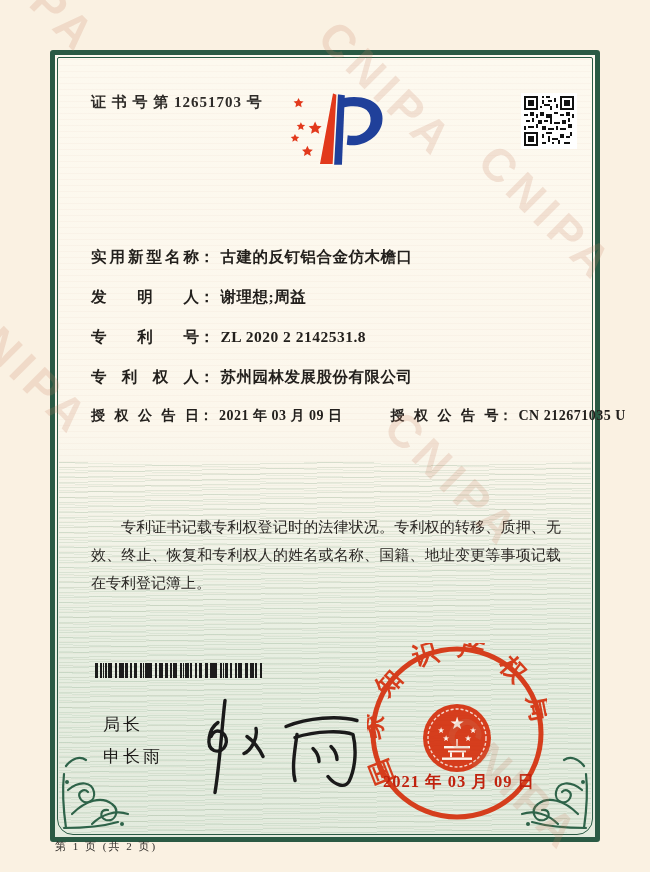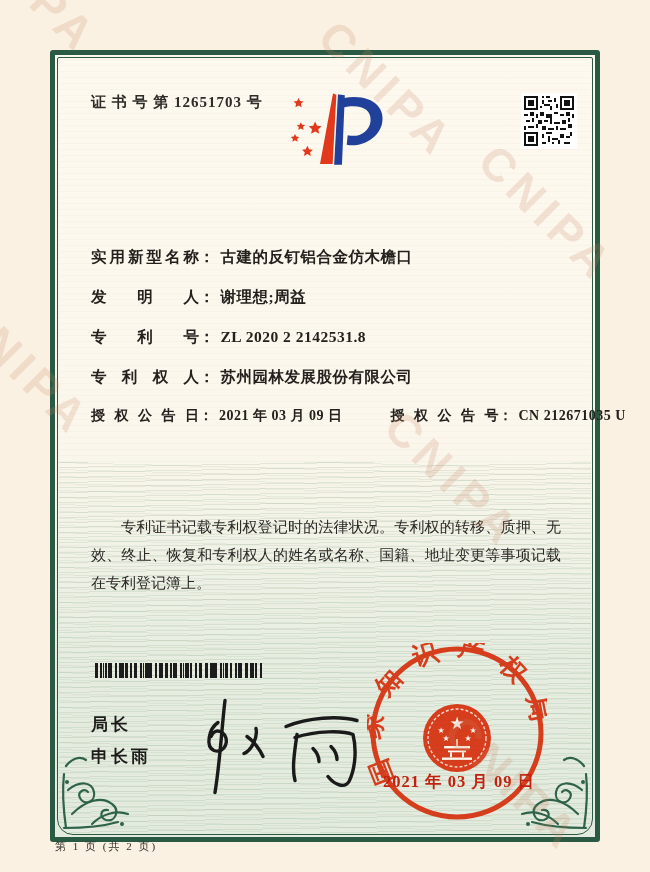--- a/index.html
+++ b/index.html
@@ -88,23 +88,23 @@
 
   
   .barcode{
     position:absolute;left:40px;top:608px;width:168px;height:15px;
     background:
       repeating-linear-gradient(90deg,#1c1c1c 0 2px,transparent 2px 5px),
       repeating-linear-gradient(90deg,#1c1c1c 0 1px,transparent 1px 8px),
       repeating-linear-gradient(90deg,#1c1c1c 0 3px,transparent 3px 13px);
   }
   .signer-title,.signer-name{
-    position:absolute;left:36px;
+    position:absolute;left:48px;
     font-family:"Liberation Sans","DejaVu Sans",sans-serif;
-    font-size:17px;font-weight:700;color:#1d1b19;letter-spacing:3px;
+    font-size:17px;font-weight:400;color:#1d1b19;letter-spacing:3px;
   }
   .signer-title{top:658px;}
   .signer-name{top:690px;}
   .signature{position:absolute;left:135px;top:636px;width:220px;height:108px;}
 
   .seal{position:absolute;left:312px;top:588px;width:180px;height:180px;opacity:.93;}
   .seal-date{
     position:absolute;left:292px;top:716px;width:224px;
     text-align:center;color:#c0220e;font-size:16.5px;font-weight:700;
     letter-spacing:1px;

